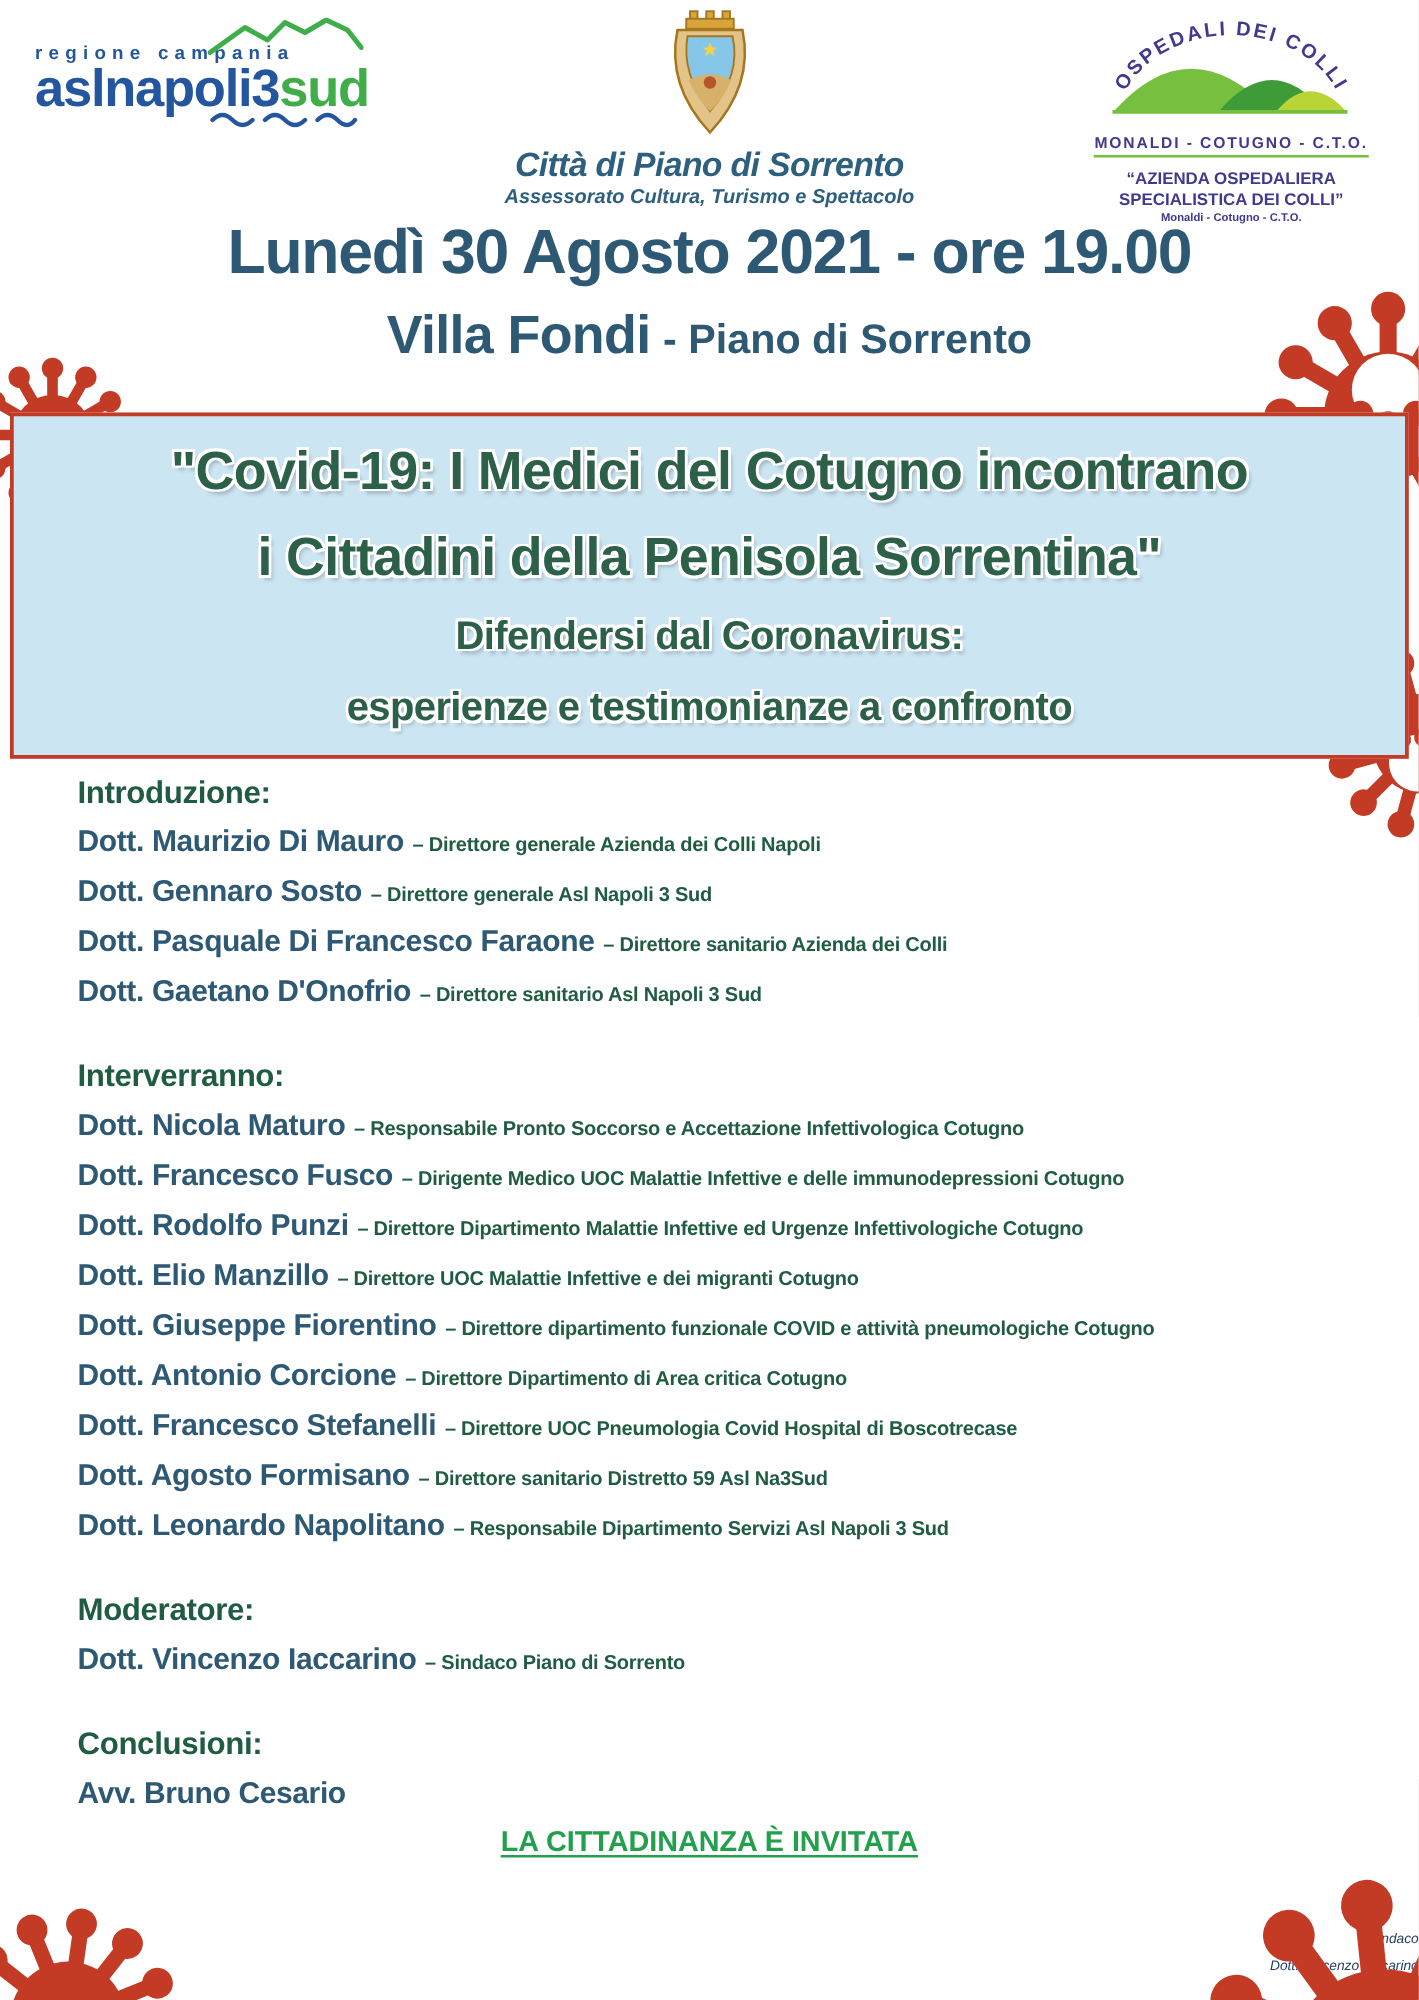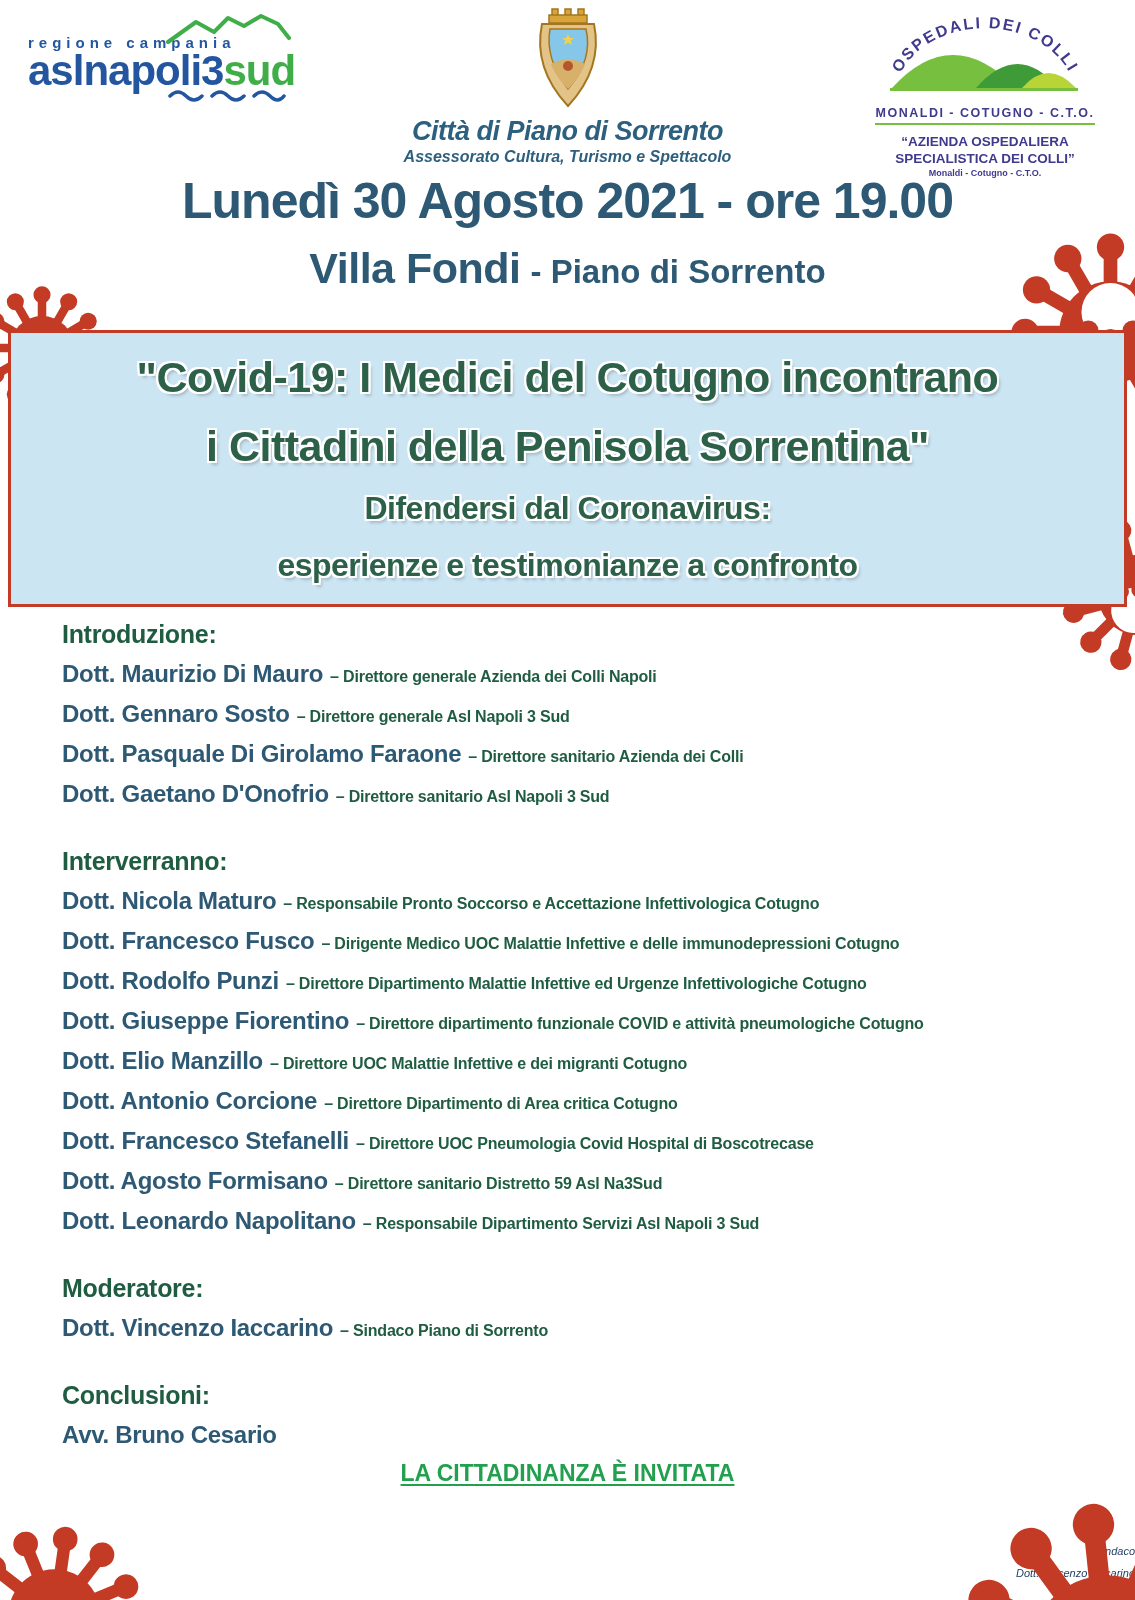--- a/index.html
+++ b/index.html
@@ -171,30 +171,30 @@
     <div class="big">i Cittadini della Penisola Sorrentina"</div>
     <div class="small">Difendersi dal Coronavirus:</div>
     <div class="small">esperienze e testimonianze a confronto</div>
   </div>
 
   <div class="sections">
       <div class="section">
         <div class="section-title">Introduzione:</div>
         <div class="entry"><span class="entry-name">Dott. Maurizio Di Mauro</span><span class="entry-role">– Direttore generale Azienda dei Colli Napoli</span></div>
         <div class="entry"><span class="entry-name">Dott. Gennaro Sosto</span><span class="entry-role">– Direttore generale Asl Napoli 3 Sud</span></div>
-        <div class="entry"><span class="entry-name">Dott. Pasquale Di Girolamo Faraone</span><span class="entry-role">– Direttore sanitario Azienda dei Colli</span></div>
+        <div class="entry"><span class="entry-name">Dott. Pasquale Di Francesco Faraone</span><span class="entry-role">– Direttore sanitario Azienda dei Colli</span></div>
         <div class="entry"><span class="entry-name">Dott. Gaetano D'Onofrio</span><span class="entry-role">– Direttore sanitario Asl Napoli 3 Sud</span></div>
       </div>
       <div class="section">
         <div class="section-title">Interverranno:</div>
         <div class="entry"><span class="entry-name">Dott. Nicola Maturo</span><span class="entry-role">– Responsabile Pronto Soccorso e Accettazione Infettivologica Cotugno</span></div>
         <div class="entry"><span class="entry-name">Dott. Francesco Fusco</span><span class="entry-role">– Dirigente Medico UOC Malattie Infettive e delle immunodepressioni Cotugno</span></div>
         <div class="entry"><span class="entry-name">Dott. Rodolfo Punzi</span><span class="entry-role">– Direttore Dipartimento Malattie Infettive ed Urgenze Infettivologiche Cotugno</span></div>
+        <div class="entry"><span class="entry-name">Dott. Elio Manzillo</span><span class="entry-role">– Direttore UOC Malattie Infettive e dei migranti Cotugno</span></div>
         <div class="entry"><span class="entry-name">Dott. Giuseppe Fiorentino</span><span class="entry-role">– Direttore dipartimento funzionale COVID e attività pneumologiche Cotugno</span></div>
-        <div class="entry"><span class="entry-name">Dott. Elio Manzillo</span><span class="entry-role">– Direttore UOC Malattie Infettive e dei migranti Cotugno</span></div>
         <div class="entry"><span class="entry-name">Dott. Antonio Corcione</span><span class="entry-role">– Direttore Dipartimento di Area critica Cotugno</span></div>
         <div class="entry"><span class="entry-name">Dott. Francesco Stefanelli</span><span class="entry-role">– Direttore UOC Pneumologia Covid Hospital di Boscotrecase</span></div>
         <div class="entry"><span class="entry-name">Dott. Agosto Formisano</span><span class="entry-role">– Direttore sanitario Distretto 59 Asl Na3Sud</span></div>
         <div class="entry"><span class="entry-name">Dott. Leonardo Napolitano</span><span class="entry-role">– Responsabile Dipartimento Servizi Asl Napoli 3 Sud</span></div>
       </div>
       <div class="section">
         <div class="section-title">Moderatore:</div>
         <div class="entry"><span class="entry-name">Dott. Vincenzo Iaccarino</span><span class="entry-role">– Sindaco Piano di Sorrento</span></div>
       </div>
       <div class="section">

